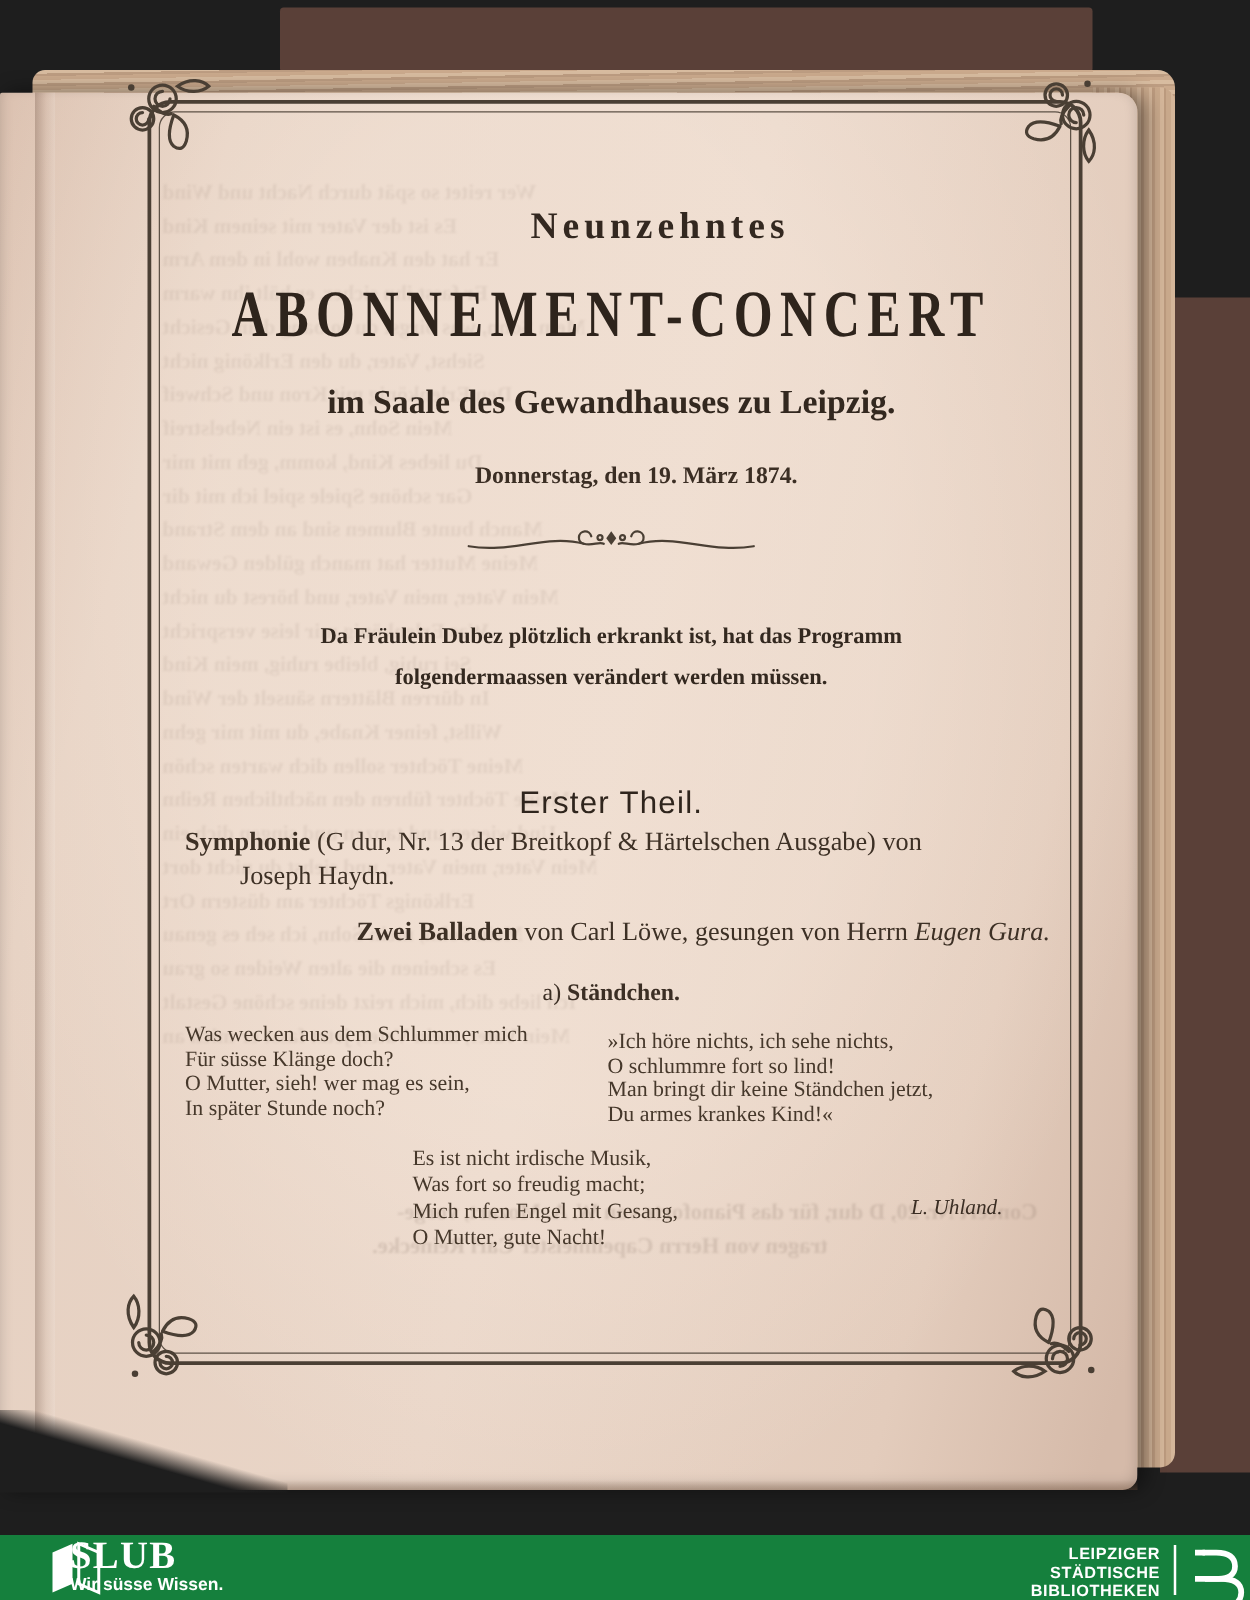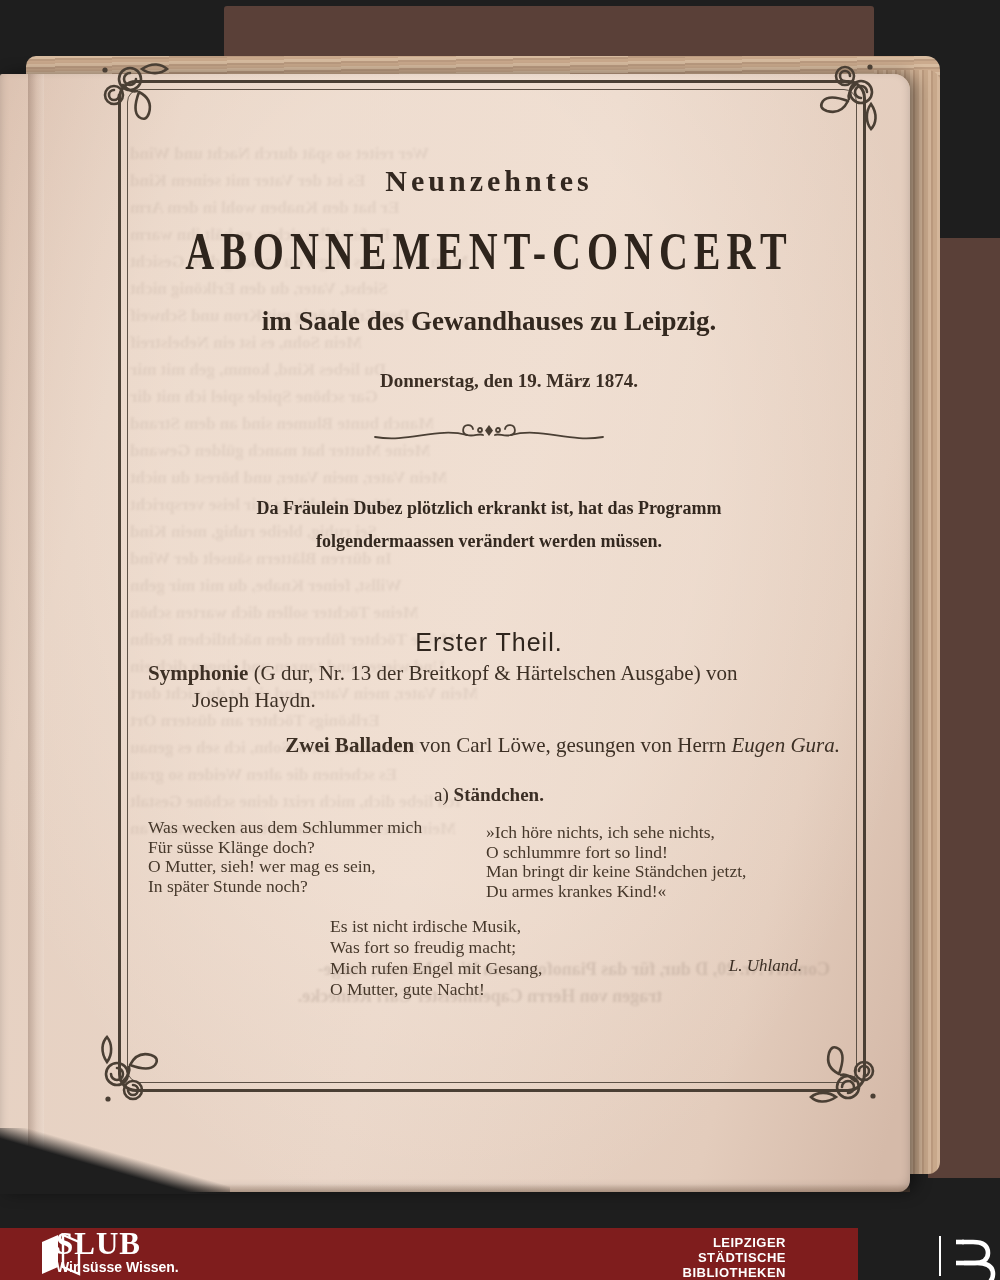--- a/index.html
+++ b/index.html
@@ -46,21 +46,21 @@
   .frame-inner{position:absolute;left:6px;top:6px;right:6px;bottom:6px;
     border:1px solid #5d5146;border-radius:13px;}
   .corner{position:absolute;width:82px;height:82px;z-index:4;}
   .corner.tl{left:96px;top:58px;}
   .corner.tr{left:800px;top:58px;transform:rotate(90deg);}
   .corner.br{left:800px;top:1026px;transform:rotate(180deg);}
   .corner.bl{left:96px;top:1026px;transform:rotate(270deg);}
   
   .content{position:absolute;left:118px;top:80px;width:742px;height:1006px;z-index:5;color:#3b2e24;}
   .ctr{text-align:center;width:100%;position:absolute;}
-  .series{top:84px;font-size:30px;font-weight:bold;letter-spacing:4px;color:#332820;}
+  .series{top:84px;font-size:30px;font-weight:bold;letter-spacing:4px;color:#332820;margin-left:39px;}
   .title-wrap{top:140px;}
   .title{display:inline-block;font-size:40px;font-weight:bold;letter-spacing:6px;
     transform:scaleY(1.32);transform-origin:top center;color:#2e241c;}
   .venue{top:226px;font-size:27px;font-weight:bold;color:#33281f;}
   .date{top:290px;font-size:19px;font-weight:bold;padding-left:20px;}
   .divider{top:342px;}
   .notice{top:412px;font-size:18px;font-weight:bold;line-height:33px;color:#33281f;}
   .part{top:548px;font-size:25px;font-weight:normal;font-family:"Liberation Sans",sans-serif;
     letter-spacing:1px;color:#2f251d;}
   .item{position:absolute;left:30px;width:692px;font-size:21px;line-height:27px;color:#3d3025;}
@@ -69,21 +69,21 @@
   .item .cont{display:block;padding-left:44px;}
   .b{font-weight:bold;}
   .it{font-style:italic;}
   .song{top:704px;font-size:19px;}
   .stanza{position:absolute;font-size:17.5px;line-height:19.5px;color:#46382b;}
   .stanza-left{left:30px;top:738px;}
   .stanza-right{left:368px;top:743px;}
   .stanza-center{left:212px;top:836px;line-height:21px;}
   .poet{position:absolute;right:58px;top:876px;font-size:17px;font-style:italic;}
   
-  .footer{position:absolute;left:0;top:1228px;width:858px;height:52px;background:#7f1d1d;z-index:8;
+  .footer{position:absolute;left:0;top:1228px;width:1000px;height:52px;background:#15803d;z-index:8;
     font-family:"Liberation Sans",sans-serif;color:#fff;}
   .slub{position:absolute;left:38px;top:4px;}
   .slub-name{position:absolute;left:56px;top:-2px;font-family:"Liberation Serif",serif;
     font-weight:bold;font-size:31px;letter-spacing:1px;}
   .slub-tag{position:absolute;left:56px;top:31px;font-weight:bold;font-size:14px;white-space:nowrap;}
   .lib-text{position:absolute;right:72px;top:7px;text-align:right;font-weight:bold;
     font-size:13px;line-height:15px;letter-spacing:.5px;}
   .lib-sep{position:absolute;left:939px;top:8px;width:2px;height:40px;background:#fff;}
   .lib-logo{position:absolute;left:951px;top:10px;}
 </style>

